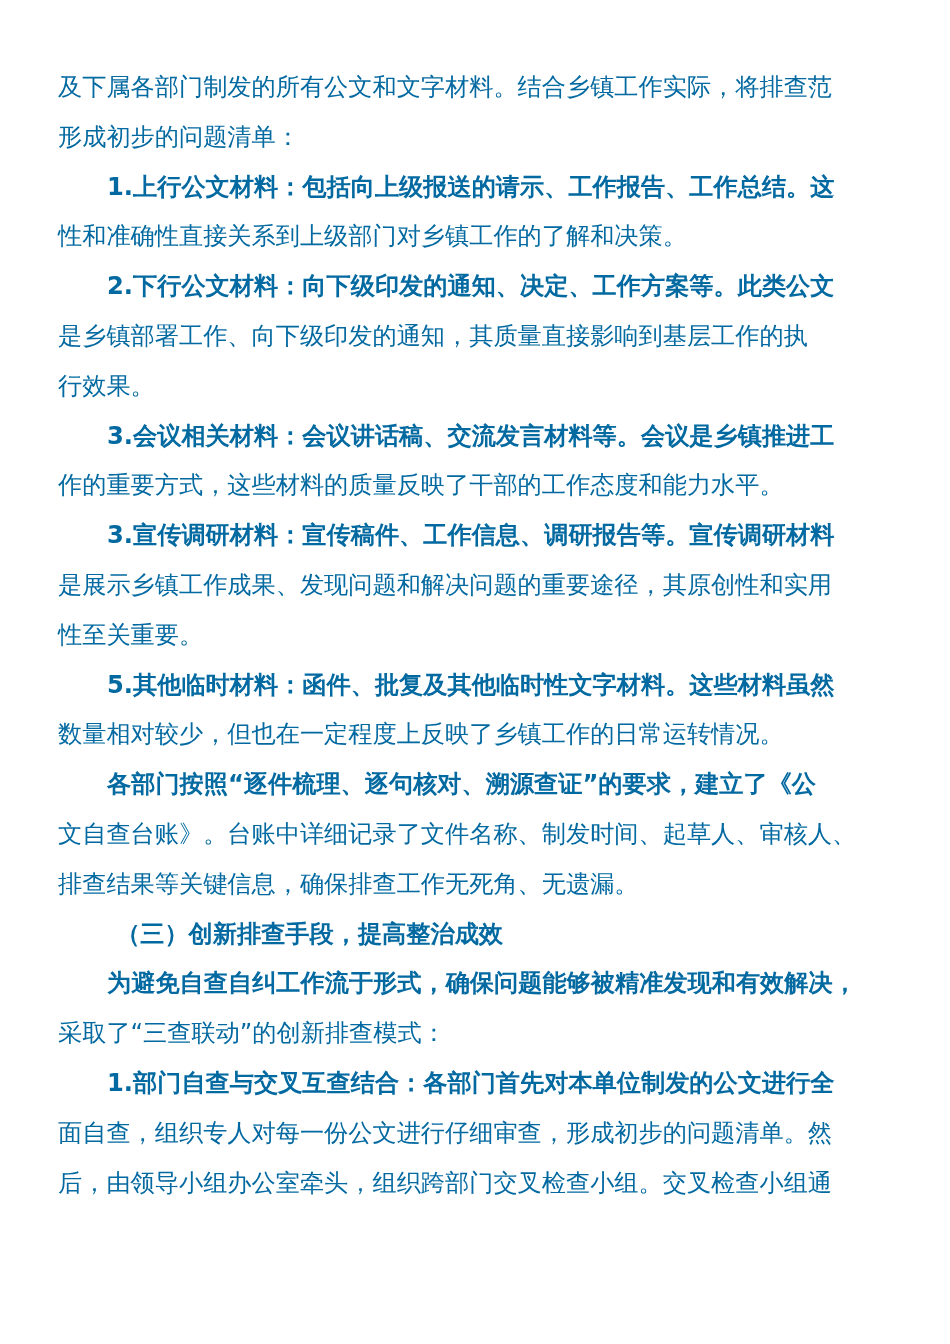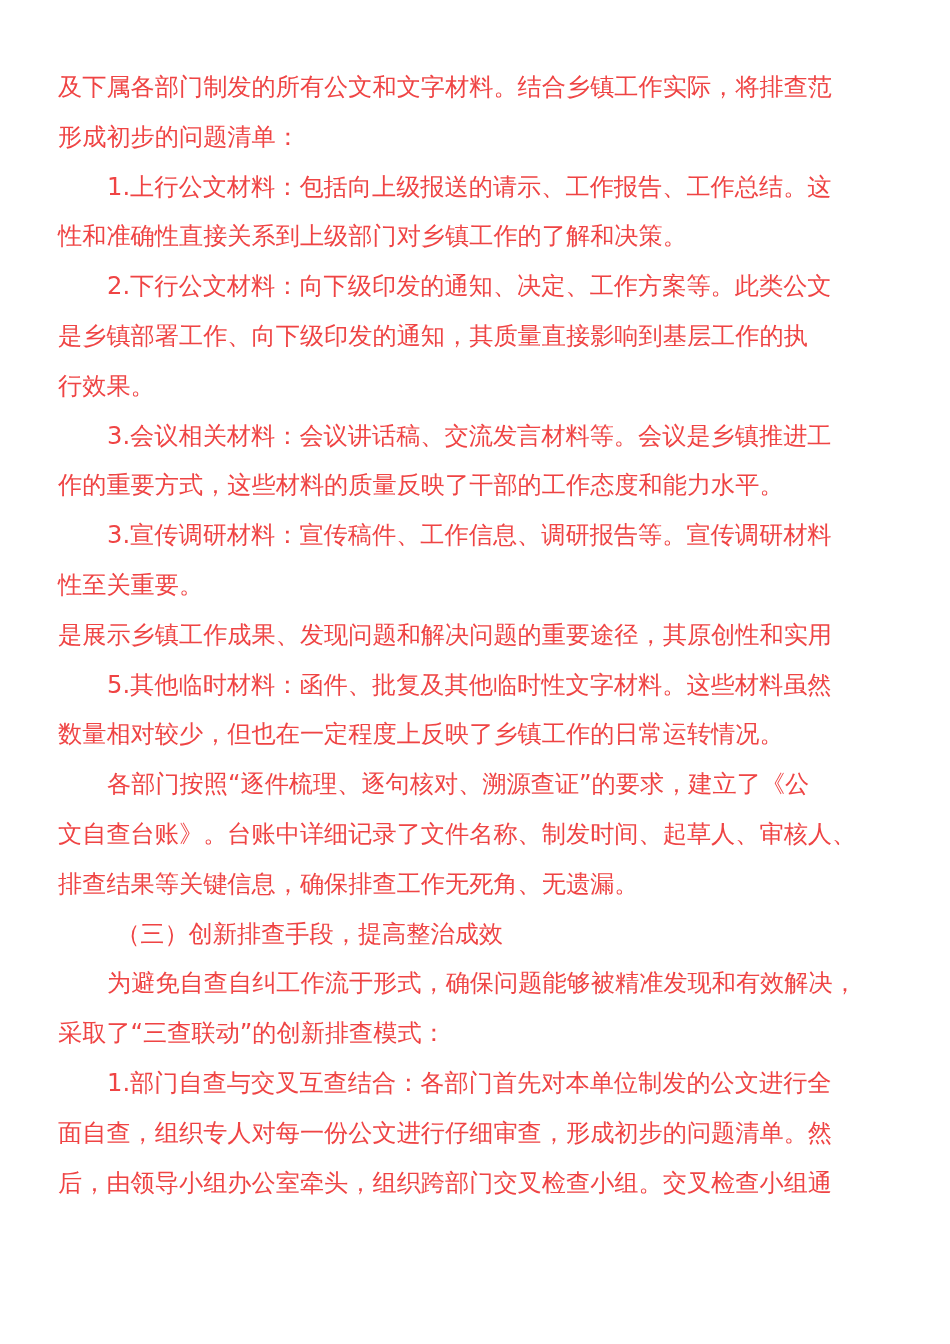--- a/index.html
+++ b/index.html
@@ -14,52 +14,53 @@
       position: relative;
     }
     .page {
       position: absolute;
       left: 58px;
       top: 63px;
       width: 820px;
       font-family: "DejaVu Sans", "Liberation Sans", sans-serif;
       font-size: 24.2px;
       line-height: 49.8px;
-      color: #ef4444;
+      color: #0369a1;
     }
     .line {
       display: block;
       white-space: nowrap;
       height: 49.8px;
       letter-spacing: 0px;
     }
     .indent {
       padding-left: 49px;
+      font-weight: bold;
     }
     .heading {
-      font-weight: normal;
+      font-weight: bold;
       padding-left: 58px;
     }
   </style>
 </head>
 <body>
 
 <div class="page">
   <span class="line">及下属各部门制发的所有公文和文字材料。结合乡镇工作实际，将排查范</span>
   <span class="line">形成初步的问题清单：</span>
   <span class="line indent">1.上行公文材料：包括向上级报送的请示、工作报告、工作总结。这</span>
   <span class="line">性和准确性直接关系到上级部门对乡镇工作的了解和决策。</span>
   <span class="line indent">2.下行公文材料：向下级印发的通知、决定、工作方案等。此类公文</span>
   <span class="line">是乡镇部署工作、向下级印发的通知，其质量直接影响到基层工作的执</span>
   <span class="line">行效果。</span>
   <span class="line indent">3.会议相关材料：会议讲话稿、交流发言材料等。会议是乡镇推进工</span>
   <span class="line">作的重要方式，这些材料的质量反映了干部的工作态度和能力水平。</span>
   <span class="line indent">3.宣传调研材料：宣传稿件、工作信息、调研报告等。宣传调研材料</span>
+  <span class="line">是展示乡镇工作成果、发现问题和解决问题的重要途径，其原创性和实用</span>
   <span class="line">性至关重要。</span>
-  <span class="line">是展示乡镇工作成果、发现问题和解决问题的重要途径，其原创性和实用</span>
   <span class="line indent">5.其他临时材料：函件、批复及其他临时性文字材料。这些材料虽然</span>
   <span class="line">数量相对较少，但也在一定程度上反映了乡镇工作的日常运转情况。</span>
   <span class="line indent">各部门按照“逐件梳理、逐句核对、溯源查证”的要求，建立了《公</span>
   <span class="line">文自查台账》。台账中详细记录了文件名称、制发时间、起草人、审核人、</span>
   <span class="line">排查结果等关键信息，确保排查工作无死角、无遗漏。</span>
   <span class="line heading">（三）创新排查手段，提高整治成效</span>
   <span class="line indent">为避免自查自纠工作流于形式，确保问题能够被精准发现和有效解决，</span>
   <span class="line">采取了“三查联动”的创新排查模式：</span>
   <span class="line indent">1.部门自查与交叉互查结合：各部门首先对本单位制发的公文进行全</span>
   <span class="line">面自查，组织专人对每一份公文进行仔细审查，形成初步的问题清单。然</span>

